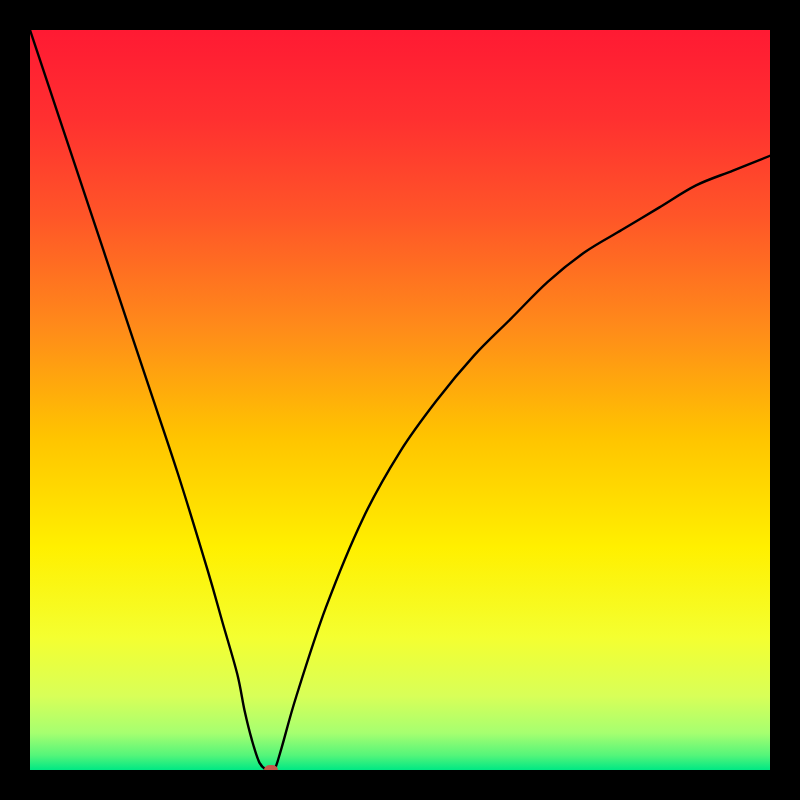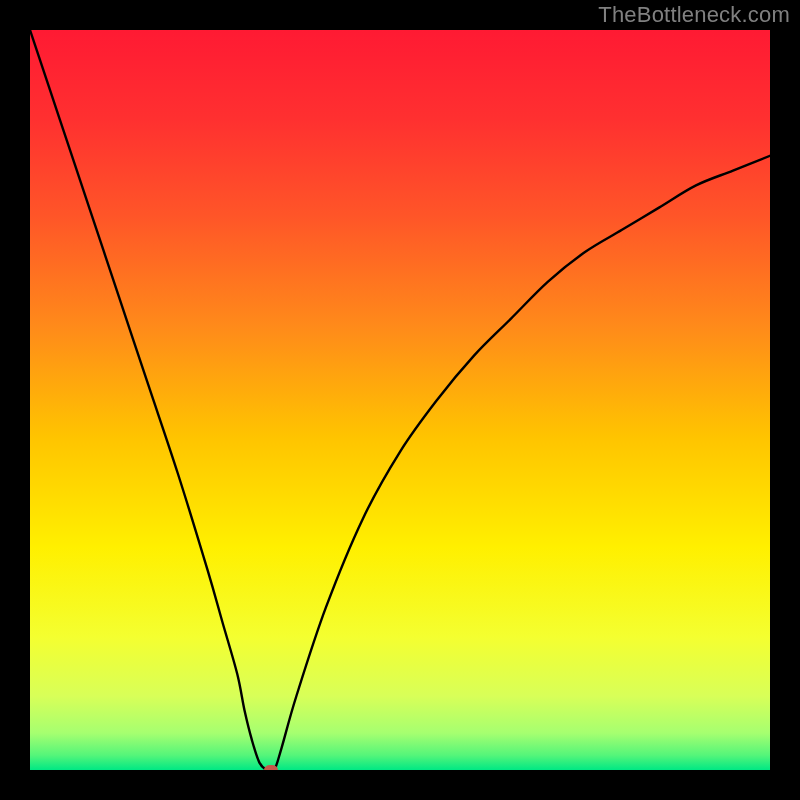--- a/index.html
+++ b/index.html
@@ -53,21 +53,20 @@
     background: #c55a4a;
     transform: translate(-50%, -50%);
     z-index: 4;
   }
 </style>
 </head>
 <body>
 
 <div class="outer">
 
-  <div class="watermark">TheBottleneck.com</div>
 
   <div class="plot-area">
 
     <svg class="gradient-bg" viewBox="0 0 740 740" preserveAspectRatio="none">
       <defs>
         <linearGradient id="heat" x1="0" y1="0" x2="0" y2="1">
             <stop offset="0%" stop-color="#ff1a33"></stop>
             <stop offset="12%" stop-color="#ff3030"></stop>
             <stop offset="25%" stop-color="#ff5528"></stop>
             <stop offset="40%" stop-color="#ff8a1a"></stop>

